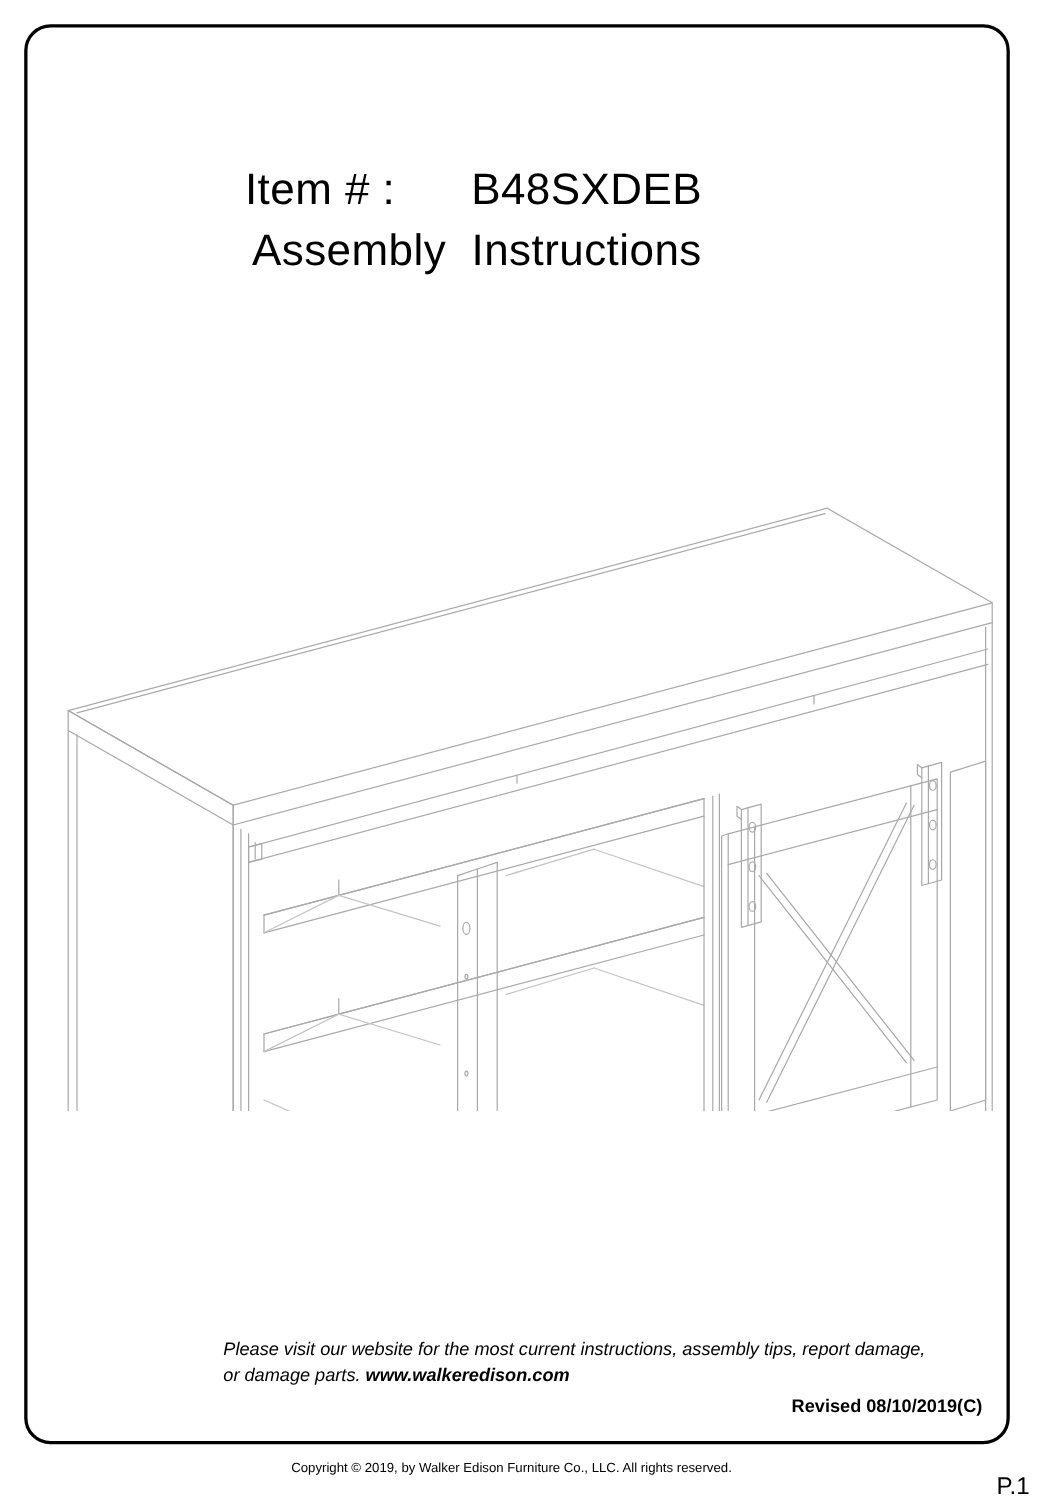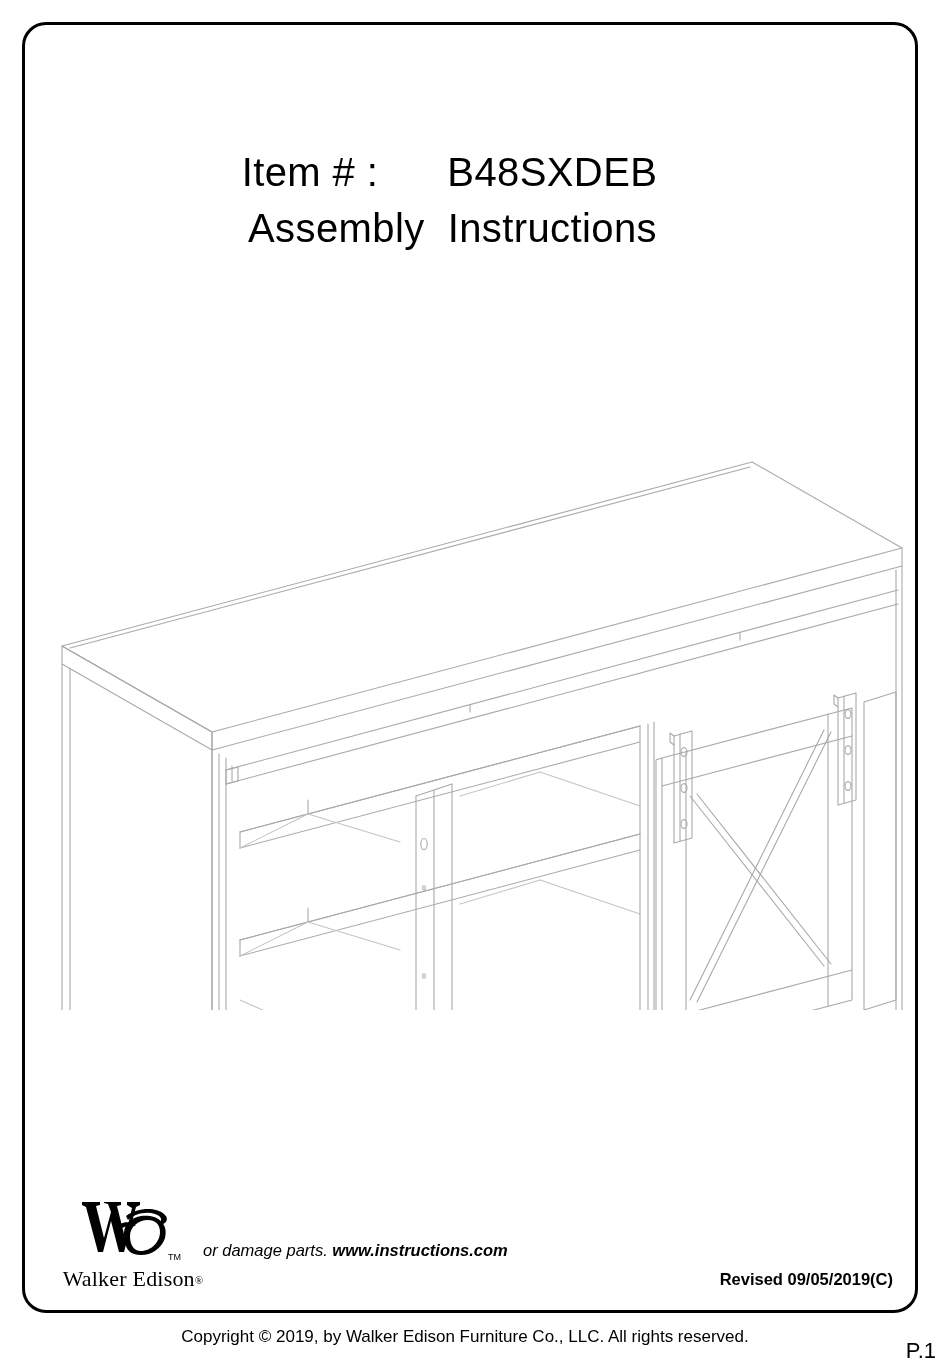--- a/index.html
+++ b/index.html
@@ -29,21 +29,20 @@
   }
 
   
   .title-block {
     position: absolute;
     left: 0;
     top: 152px;
     width: 879px;
     text-align: center;
     line-height: 1.0;
-    margin-left: 19px;
   }
   .title-line {
     font-size: 40px;
     letter-spacing: 0.4px;
     white-space: pre;
     display: block;
   }
   .title-line-1 { margin-left: -18px; }
   .title-line-2 { margin-top: 16px; margin-left: -12px; }
 
@@ -122,21 +121,21 @@
     white-space: nowrap;
   }
 
   
   .copyright {
     position: absolute;
     left: 0;
     top: 1327px;
     width: 950px;
     text-align: center;
-    font-size: 17px;
+    font-size: 12px;
     padding-right: 20px;
     box-sizing: border-box;
   }
   .page-number {
     position: absolute;
     right: 14px;
     top: 1338px;
     font-size: 22px;
   }
 </style>
@@ -317,43 +316,23 @@
       <g stroke="#c4c4c4">
         <path d="M 14 766 L 168 852"></path>
       </g>
 
     </g>
   </svg>
 </div>
 
 <div class="footer">
 
-  <div class="logo">
-    <div class="logo-mark">
-      <svg viewBox="0 0 105 72" width="105" height="72" xmlns="http://www.w3.org/2000/svg">
-        <g fill="#000000">
-
-          <path d="M6 8 L20 8 L20 11 L16 12 L24 44 L31 18 L28 10 L24 9 L24 8 L41 8 L41 11 L37 12 L45 44 L52 14 L47 11 L47 8 L60 8 L60 11 L56 13 L44 58 L39 58 L31 27 L23 58 L18 58 L6 13 L2 11 L2 8 Z"></path>
-
-          <path d="M46 22 C58 13 76 13 84 20 C90 25 86 31 78 31 C83 27 82 22 75 20 C66 17 54 20 48 26 Z"></path>
-
-          <path d="M44 40 C44 27 56 20 70 22 C82 24 88 33 85 44 C81 57 66 64 54 60 C46 57 44 49 44 40 Z M50 42 C50 51 54 57 61 57 C71 57 80 48 80 38 C80 30 75 26 68 26 C58 26 50 33 50 42 Z"></path>
-
-          <path d="M40 30 C46 27 52 28 56 32 C52 31 47 31 42 34 Z"></path>
-        </g>
-        <text x="88" y="66" font-family="Liberation Sans, sans-serif" font-size="9" fill="#000000">TM</text>
-      </svg>
-    </div>
-    <div class="logo-word">
-      <span>Walker Edison</span><span class="reg">®</span>
-    </div>
+
+  <div class="footer-note">
+    <span>Please visit our website for the most current instructions, assembly tips, report damage,</span><br>
+    <span>or damage parts.  </span><span class="site">www.walkeredison.com</span>
   </div>
 
-  <div class="footer-note">
-    <br>
-    <span>or damage parts.  </span><span class="site">www.instructions.com</span>
-  </div>
-
-  <div class="revised">Revised 09/05/2019(C)</div>
+  <div class="revised">Revised 08/10/2019(C)</div>
 </div>
 
 <div class="copyright">Copyright  © 2019, by Walker Edison Furniture Co., LLC. All rights reserved.</div>
 <div class="page-number">P.1</div>
 
 </body></html>

